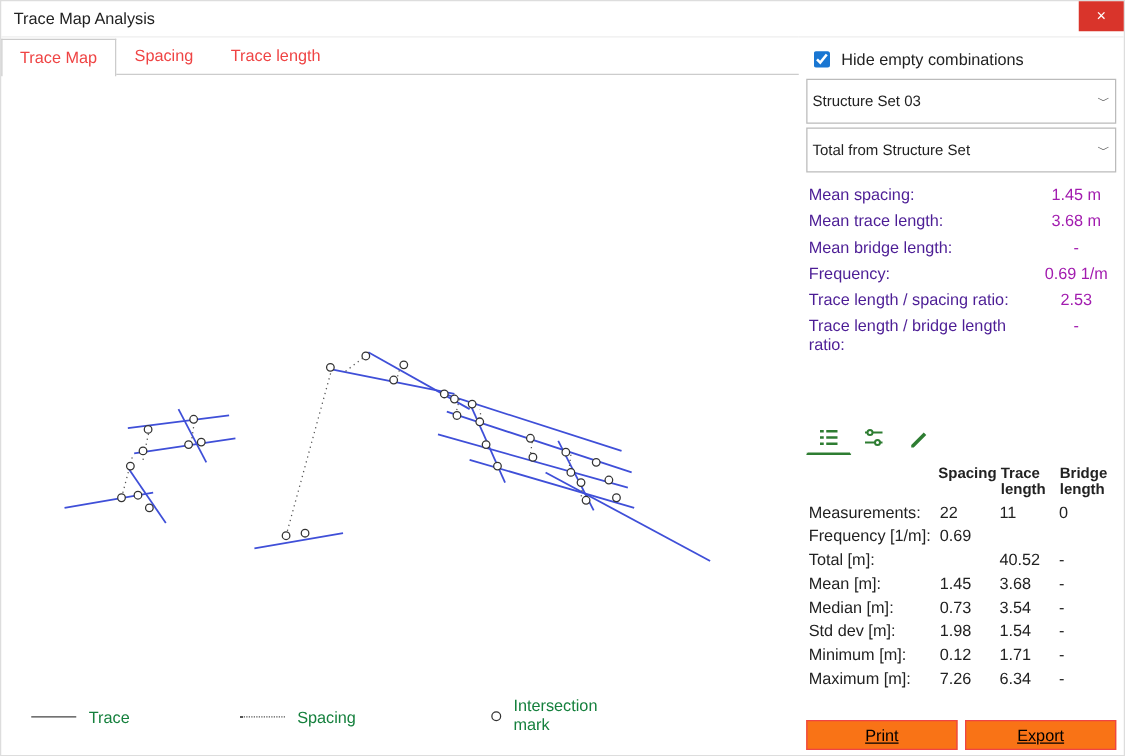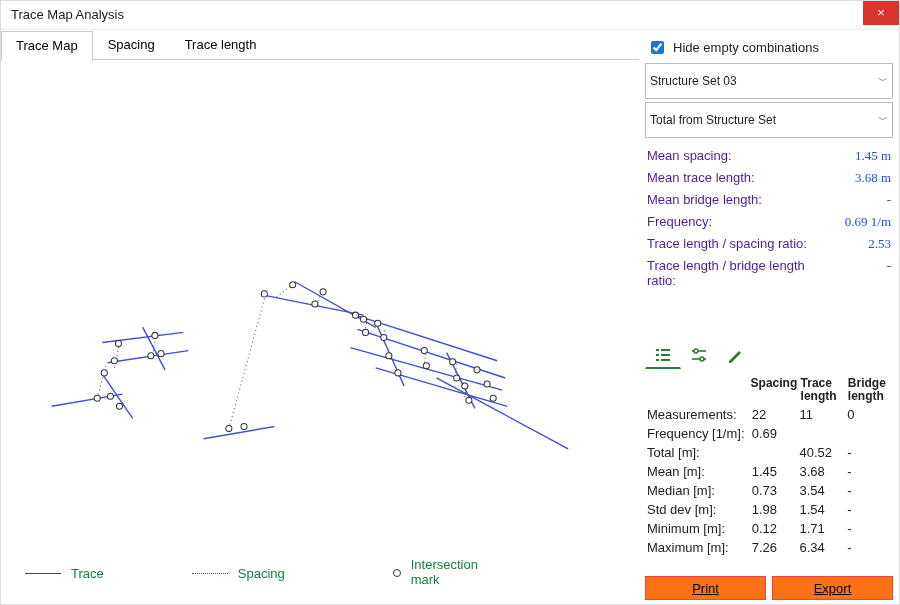--- a/index.html
+++ b/index.html
@@ -4,39 +4,39 @@
 <style>
   * { box-sizing: border-box; }
   html, body { margin:0; padding:0; font-family: "Segoe UI", Arial, sans-serif; font-size:13px; color:#222; }
   .window { width:900px; height:605px; background:#fff; position:relative; display:flex; flex-direction:column; border:1px solid #ddd; }
   .titlebar { height:28px; line-height:28px; padding-left:10px; font-size:13px; position:relative; }
   .close-btn { position:absolute; right:0; top:0; width:36px; height:24px; background:#d9342b; color:#fff; text-align:center; line-height:24px; font-size:13px; cursor:pointer; }
   .body { flex:1; display:flex; min-height:0; }
   .left-pane { flex:1; display:flex; flex-direction:column; border-top:1px solid #eee; }
   .right-pane { width:260px; display:flex; flex-direction:column; padding:6px 6px 4px 6px; border-top:1px solid #eee;}
   .tabs { display:flex; border-bottom:1px solid #ccc; height:30px; }
-  .tab { padding:6px 14px 0 14px; font-size:13px; color:#000000; cursor:pointer; border:1px solid transparent; border-bottom:none; height:30px; }
+  .tab { padding:6px 14px 0 14px; font-size:13px; color:#ef4444; cursor:pointer; border:1px solid transparent; border-bottom:none; height:30px; }
   .tab.active { border-color:#ccc; background:#fff; position:relative; top:1px; }
   .plot-area { flex:1; position:relative; }
   .plot-area svg { width:100%; height:100%; }
   .legend { display:flex; align-items:center; gap:28px; padding:8px 24px 10px 24px; height:60px; font-size:13px; color:#15803d; }
   .legend .item { display:flex; align-items:center; gap:10px; }
   .legend .sw { width:36px; height:0; border-top:1px solid #444; }
   .legend .sw.dotted { border-top:1.5px dotted #555; }
   .legend .circ { width:8px; height:8px; border:1px solid #333; border-radius:50%; background:#fff; }
 
   .check-row { display:flex; align-items:center; gap:6px; padding:2px 2px 6px 2px; }
   .check-row input { accent-color:#1976d2; }
   .select { width:100%; height:36px; border:1px solid #bbb; padding:1px 4px; font-size:12px; background:#fff; margin-bottom:3px; display:flex; align-items:center; justify-content:space-between; cursor:pointer;}
   .select .chev { font-size:10px; color:#555; }
 
   .statlist { margin-top:4px; }
   .stat-row { display:flex; justify-content:space-between; padding:3px 2px; font-size:13px;}
   .stat-row .lab { color:#4c1d95; }
-  .stat-row .val { color:#1d4ed8; min-width:60px; text-align:right;font-family:Liberation Serif, serif; }
+  .stat-row .val { color:#a21caf; min-width:60px; text-align:center; }
 
   .toolbar { display:flex; margin-top:50px; }
   .tool { width:36px; height:28px; border:1px solid #fff; display:flex; align-items:center; justify-content:center; cursor:pointer; }
   .tool.active { border-bottom:2px solid #2e7d32; }
   .tool svg { width:18px; height:18px; }
 
   .table { margin-top:6px; font-size:13px; }
   .table .head, .table .row { display:flex; }
   .table .c0 { width:110px; padding:2px 2px; }
   .table .c1, .table .c2, .table .c3 { width:50px; padding:2px 2px; text-align:left; }

